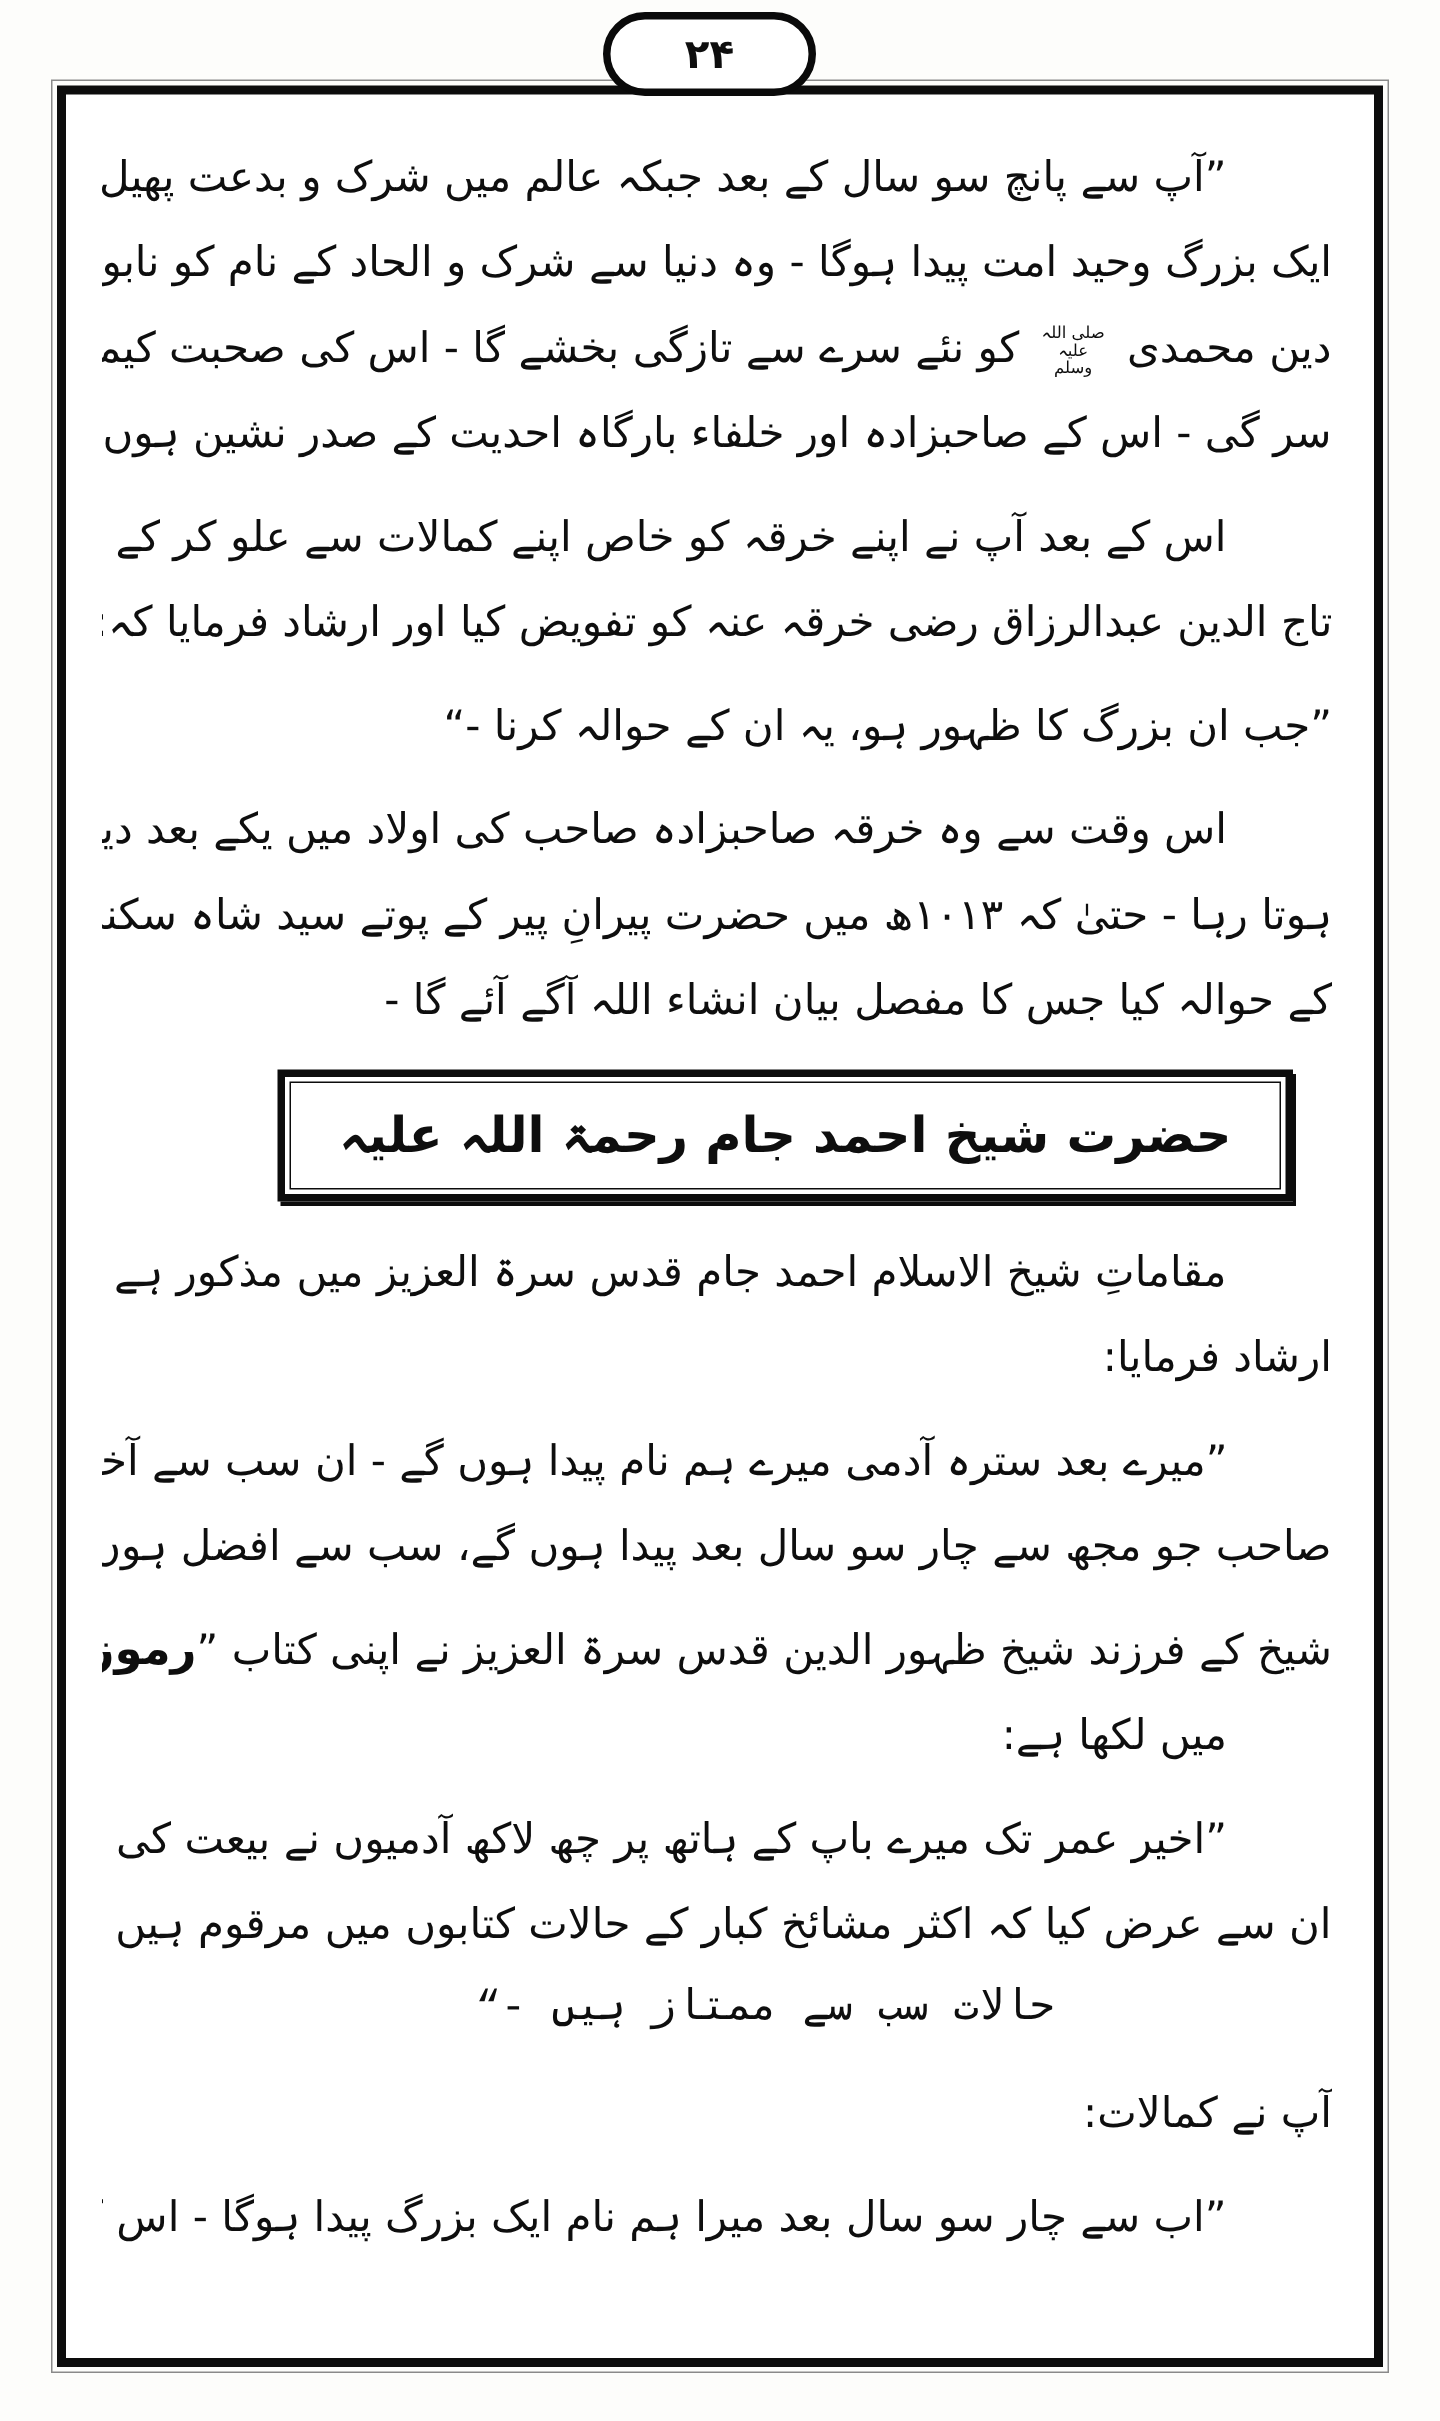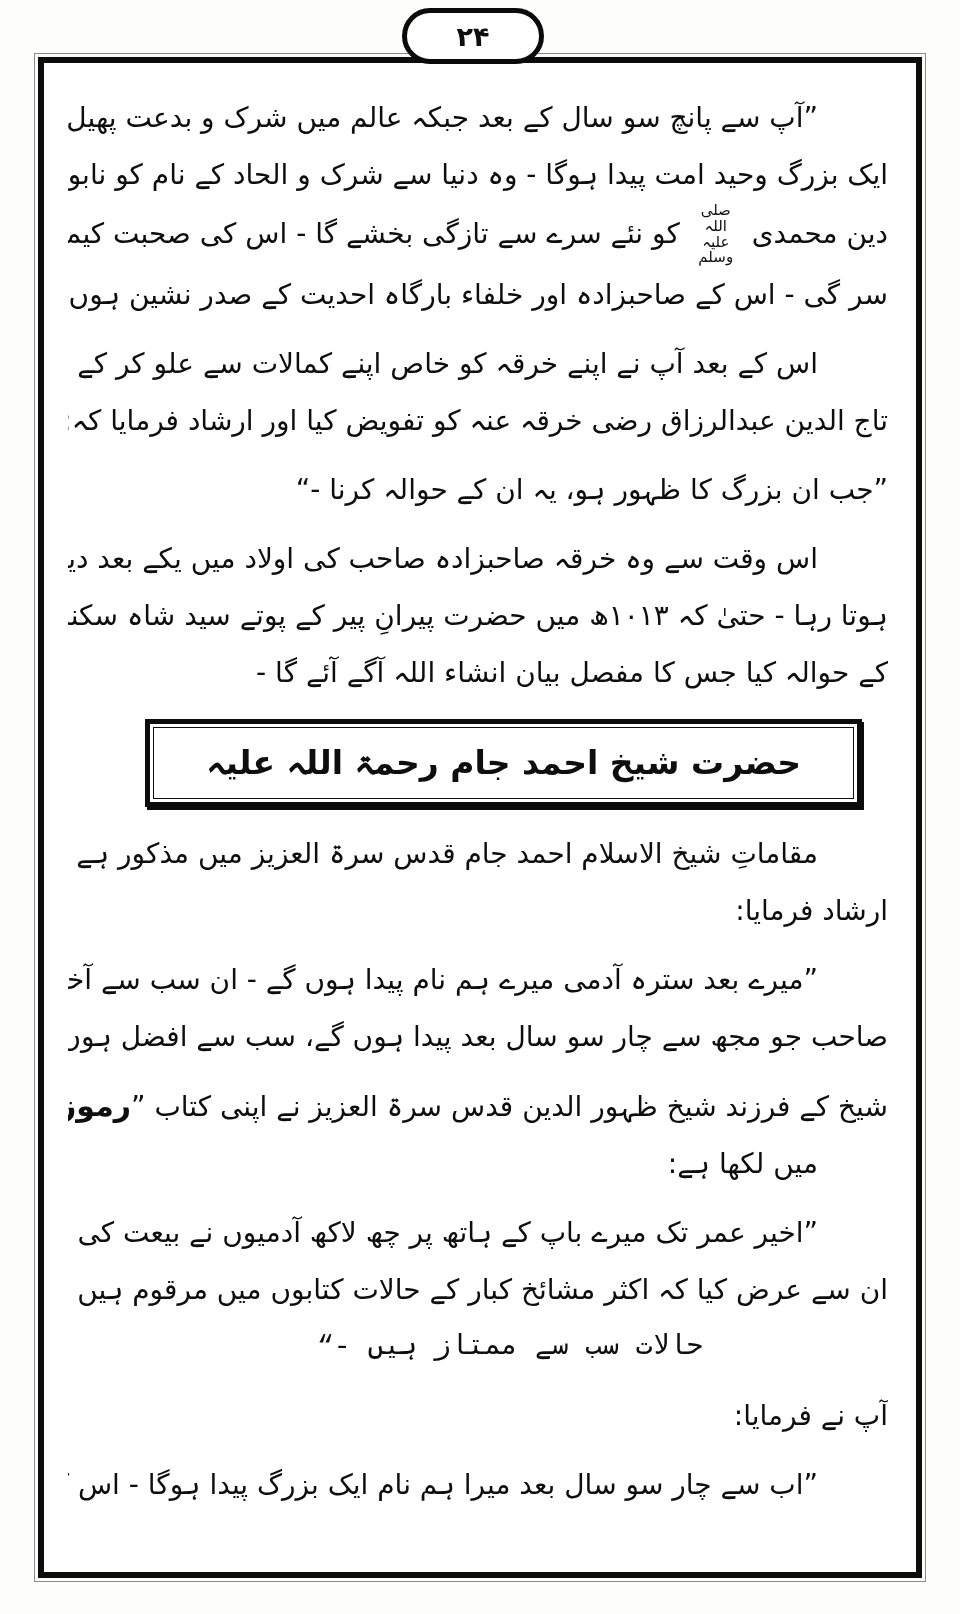--- a/index.html
+++ b/index.html
@@ -37,32 +37,32 @@
   .line{
     white-space:nowrap;overflow:hidden;
     line-height:57px;font-size:28px;text-align:right;
   }
   .l-open{text-indent:70px;}
   .l-tail{padding-right:185px;font-family:Liberation Mono, monospace;}
   .l-center{text-align:right;}
   .b{font-weight:bold;font-size:30px;}
   .seal{
     display:inline-block;max-width:48px;
-    font-size:15px;line-height:1.05;vertical-align:middle;
+    font-size:11px;line-height:1.05;vertical-align:middle;
     white-space:normal;text-align:center;margin:0 3px;
   }
   
   .heading-box{margin:18px 26px 18px 0;text-align:right;}
   .hbox-outer{
     display:inline-block;border:5px solid #0c0c0c;padding:3px;
     box-shadow:2px 3px 0 #0c0c0c;background:#fff;
   }
   .hbox-inner{
     display:inline-block;border:1px solid #0c0c0c;
-    padding:10px 52px;font-size:33px;font-weight:bold;line-height:1.5;
+    padding:10px 32px;font-size:33px;font-weight:bold;line-height:1.5;
   }
 </style>
 </head>
 <body>
 
 <div class="page">
   <div class="badge">
     <span>۲۴</span>
   </div>
   <div class="frame">
@@ -97,20 +97,20 @@
         <div class="block body">
           <div class="line"><span>شیخ کے فرزند شیخ ظہور الدین قدس سرۃ العزیز نے اپنی کتاب ”</span><span class="b">رموز الواشقین</span></div>
           <div class="line l-open"><span>میں لکھا ہے:</span></div>
         </div>
         <div class="block quote">
           <div class="line l-open"><span>”اخیر عمر تک میرے باپ کے ہاتھ پر چھ لاکھ آدمیوں نے بیعت کی تھی میں نے</span></div>
           <div class="line"><span>ان سے عرض کیا کہ اکثر مشائخ کبار کے حالات کتابوں میں مرقوم ہیں مگر آپ کے</span></div>
           <div class="line l-tail"><span>حالات سب سے ممتاز ہیں -“</span></div>
         </div>
         <div class="block body">
-          <div class="line"><span>آپ نے فرمایا:</span></div>
+          <div class="line"><span>آپ نے کمالات:</span></div>
         </div>
         <div class="block quote">
           <div class="line l-open"><span>”اب سے چار سو سال بعد میرا ہم نام ایک بزرگ پیدا ہوگا - اس کے حالات</span></div>
         </div>
       </div>
   </div>
 </div>
 
 </body></html>

